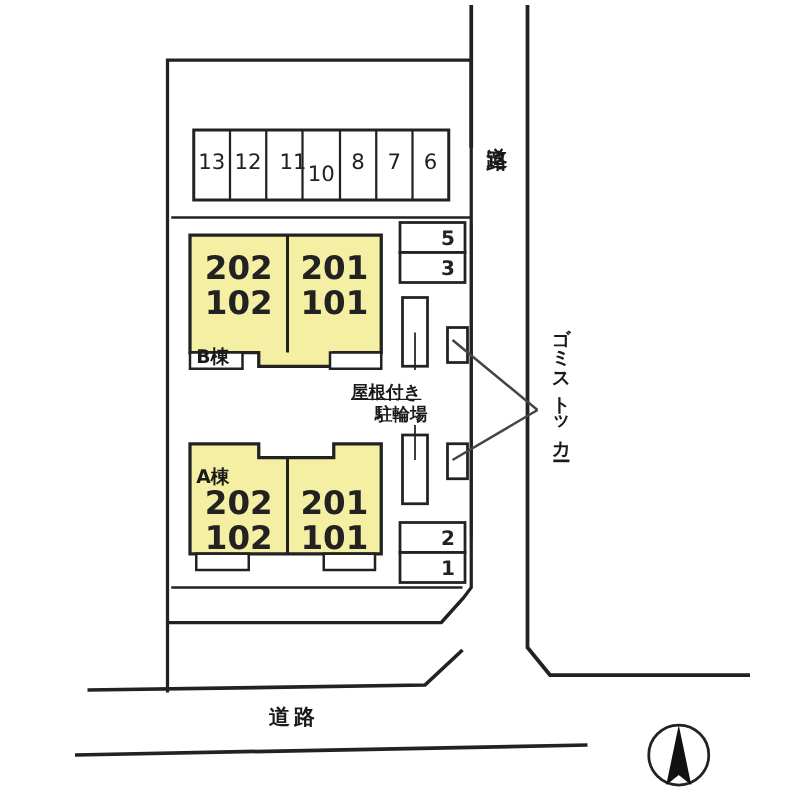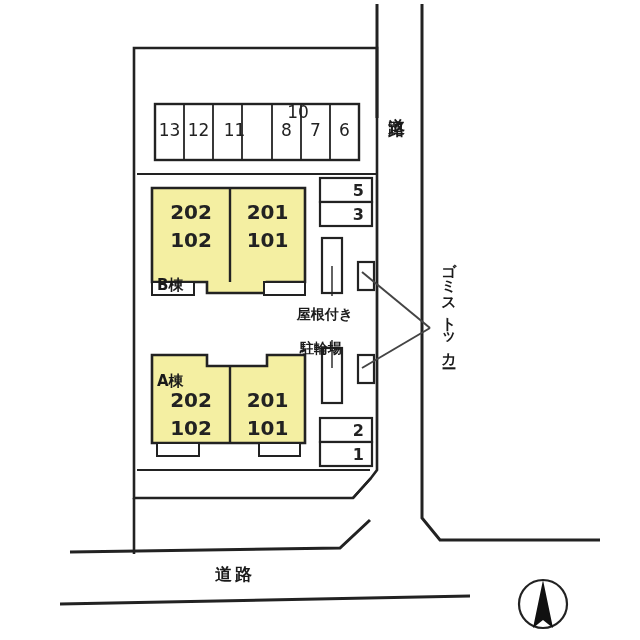--- a/index.html
+++ b/index.html
@@ -24,21 +24,21 @@
   }
   .lbl {
     position: absolute;
     color: #1a1a1a;
     font-family: "DejaVu Sans", "Liberation Sans", sans-serif;
     white-space: nowrap;
     pointer-events: none;
     line-height: 1;
   }
   .unit-num {
-    font-size: 20px;
+    font-size: 26px;
     font-weight: 700;
     letter-spacing: 0px;
     color: #222;
   }
   .bldg-tag {
     font-size: 15px;
     font-weight: 700;
     color: #1a1a1a;
   }
   .slot-num {
@@ -176,21 +176,21 @@
 
   <g>
     <circle cx="543" cy="604" r="24" fill="#ffffff" stroke="#222" stroke-width="2.2"></circle>
     <path d="M 543 580 L 553 628 L 543 620 L 533 628 Z" fill="#111"></path>
   </g>
 </svg>
 
 <div class="lbl slot-num" style="left:155px; top:122px; width:29px;">13</div>
 <div class="lbl slot-num" style="left:184px; top:122px; width:29px;">12</div>
 <div class="lbl slot-num" style="left:213px; top:122px; width:43px;">11</div>
-<div class="lbl slot-num" style="left:242px; top:104px; width:30px;padding-left:41px;">10</div>
+<div class="lbl slot-num" style="left:242px; top:132px; width:30px;">10</div>
 <div class="lbl slot-num" style="left:272px; top:122px; width:29px;">8</div>
 <div class="lbl slot-num" style="left:301px; top:122px; width:29px;">7</div>
 <div class="lbl slot-num" style="left:330px; top:122px; width:29px;">6</div>
 
 <div class="lbl side-num" style="left:320px; top:183px; width:44px; text-align:right;">5</div>
 <div class="lbl side-num" style="left:320px; top:207px; width:44px; text-align:right;">3</div>
 
 <div class="lbl side-num" style="left:320px; top:423px; width:44px; text-align:right;">2</div>
 <div class="lbl side-num" style="left:320px; top:447px; width:44px; text-align:right;">1</div>
 
@@ -199,20 +199,20 @@
 <div class="lbl unit-num" style="left:230px; top:202px; width:75px; text-align:center;">201</div>
 <div class="lbl unit-num" style="left:230px; top:230px; width:75px; text-align:center;">101</div>
 <div class="lbl bldg-tag" style="left:157px; top:266px;margin-top:12px;">B棟</div>
 
 <div class="lbl bldg-tag" style="left:157px; top:374px;">A棟</div>
 <div class="lbl unit-num" style="left:152px; top:390px; width:78px; text-align:center;">202</div>
 <div class="lbl unit-num" style="left:152px; top:418px; width:78px; text-align:center;">102</div>
 <div class="lbl unit-num" style="left:230px; top:390px; width:75px; text-align:center;">201</div>
 <div class="lbl unit-num" style="left:230px; top:418px; width:75px; text-align:center;">101</div>
 
-<div class="lbl bike" style="left:280px; top:306px; width:90px;">屋根付き</div>
-<div class="lbl bike" style="left:276px; top:340px; width:90px;">駐輪場</div>
+<div class="lbl bike" style="left:264px; top:306px; width:90px;text-decoration:underline;">屋根付き</div>
+<div class="lbl bike" style="left:276px; top:324px; width:90px;">駐輪場</div>
 
 <div class="lbl gomi" style="left:441px; top:252px; height:150px;">ゴミストッカー</div>
 
 <div class="lbl road-v" style="left:388px; top:104px; height:56px;">道路</div>
 
 <div class="lbl road-h" style="left:215px; top:566px;">道路</div>
 
 </body></html>

